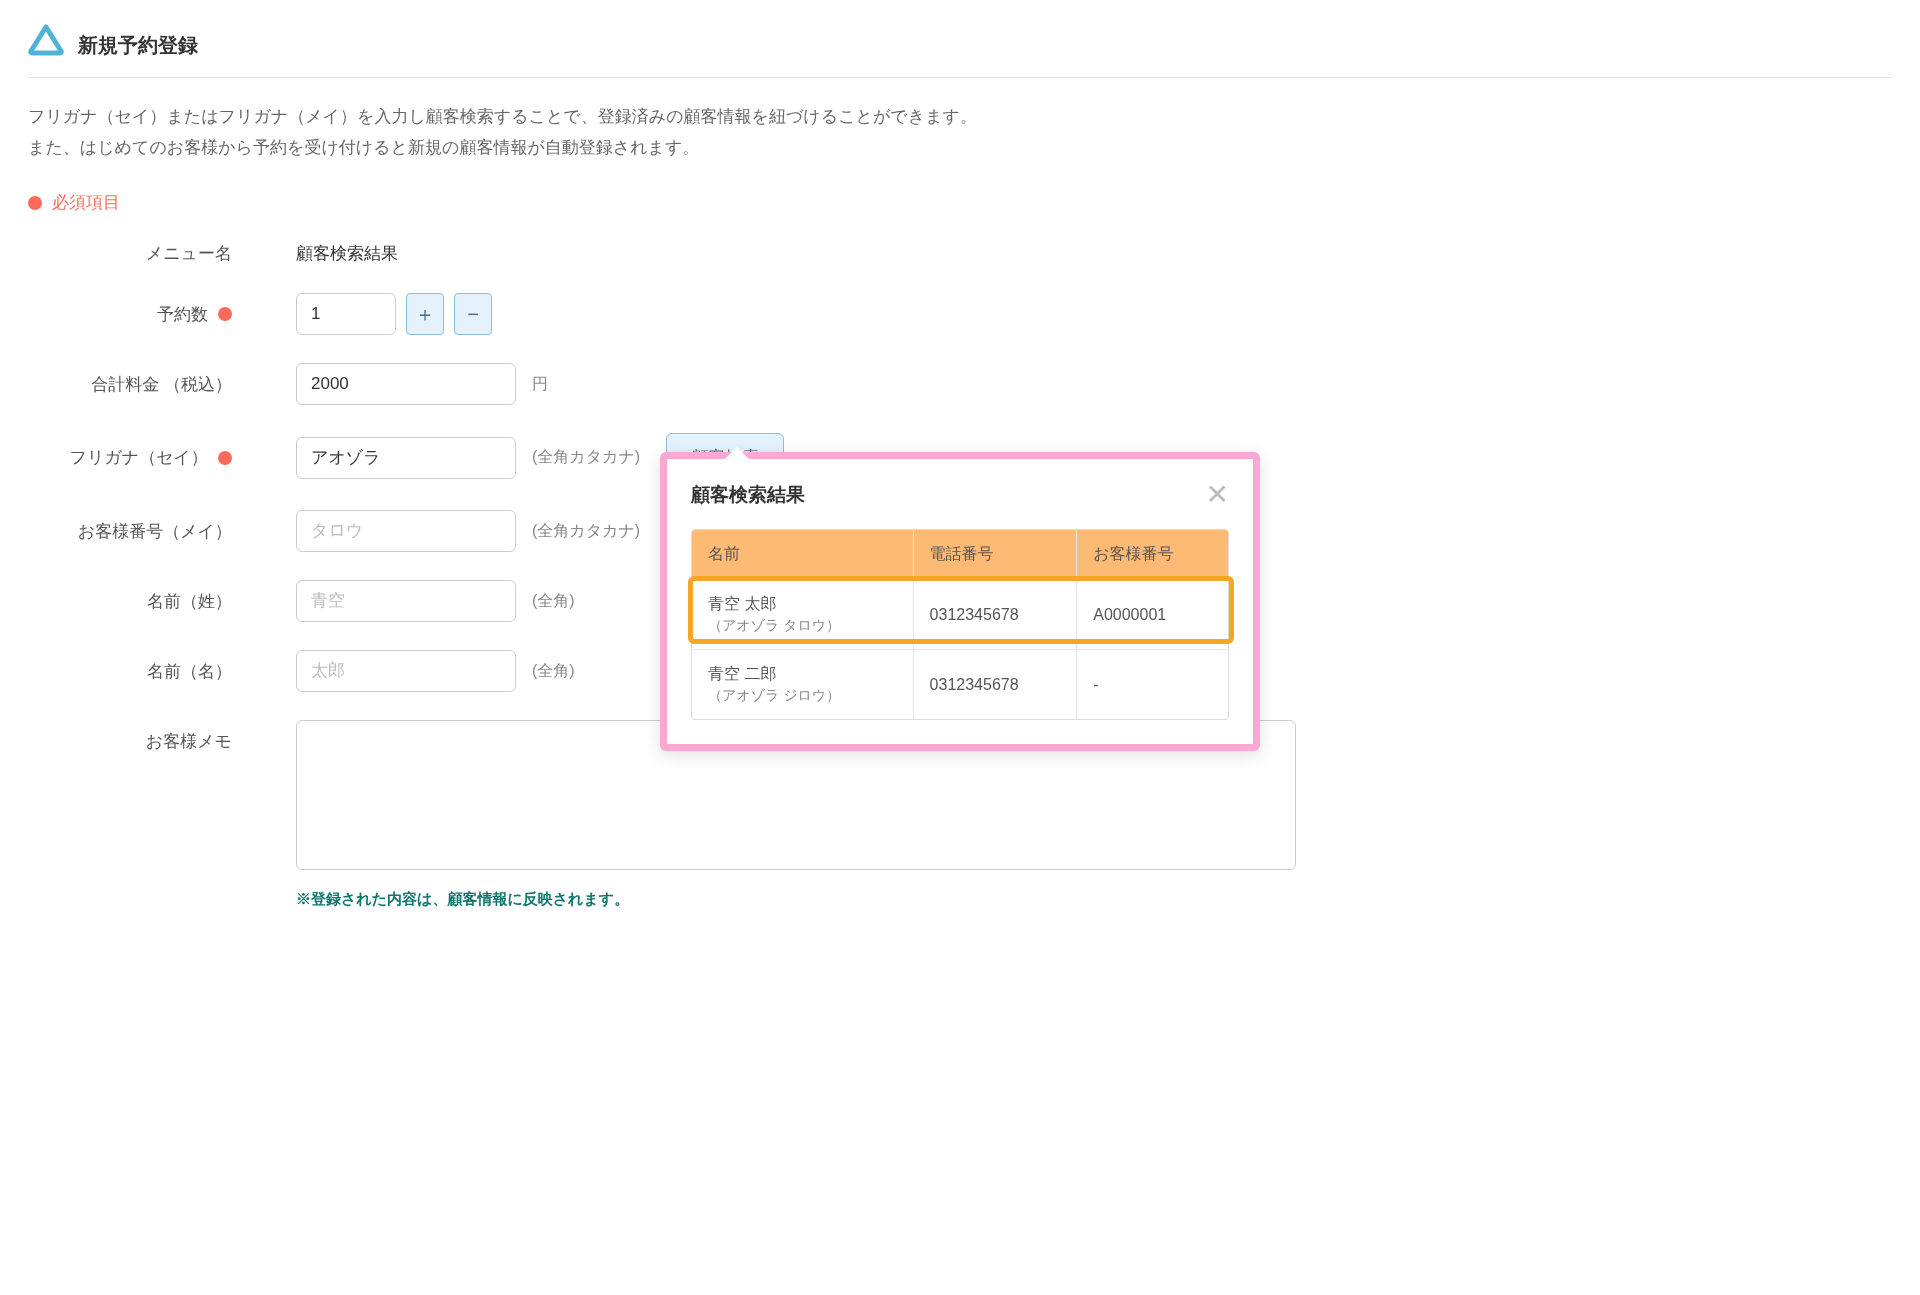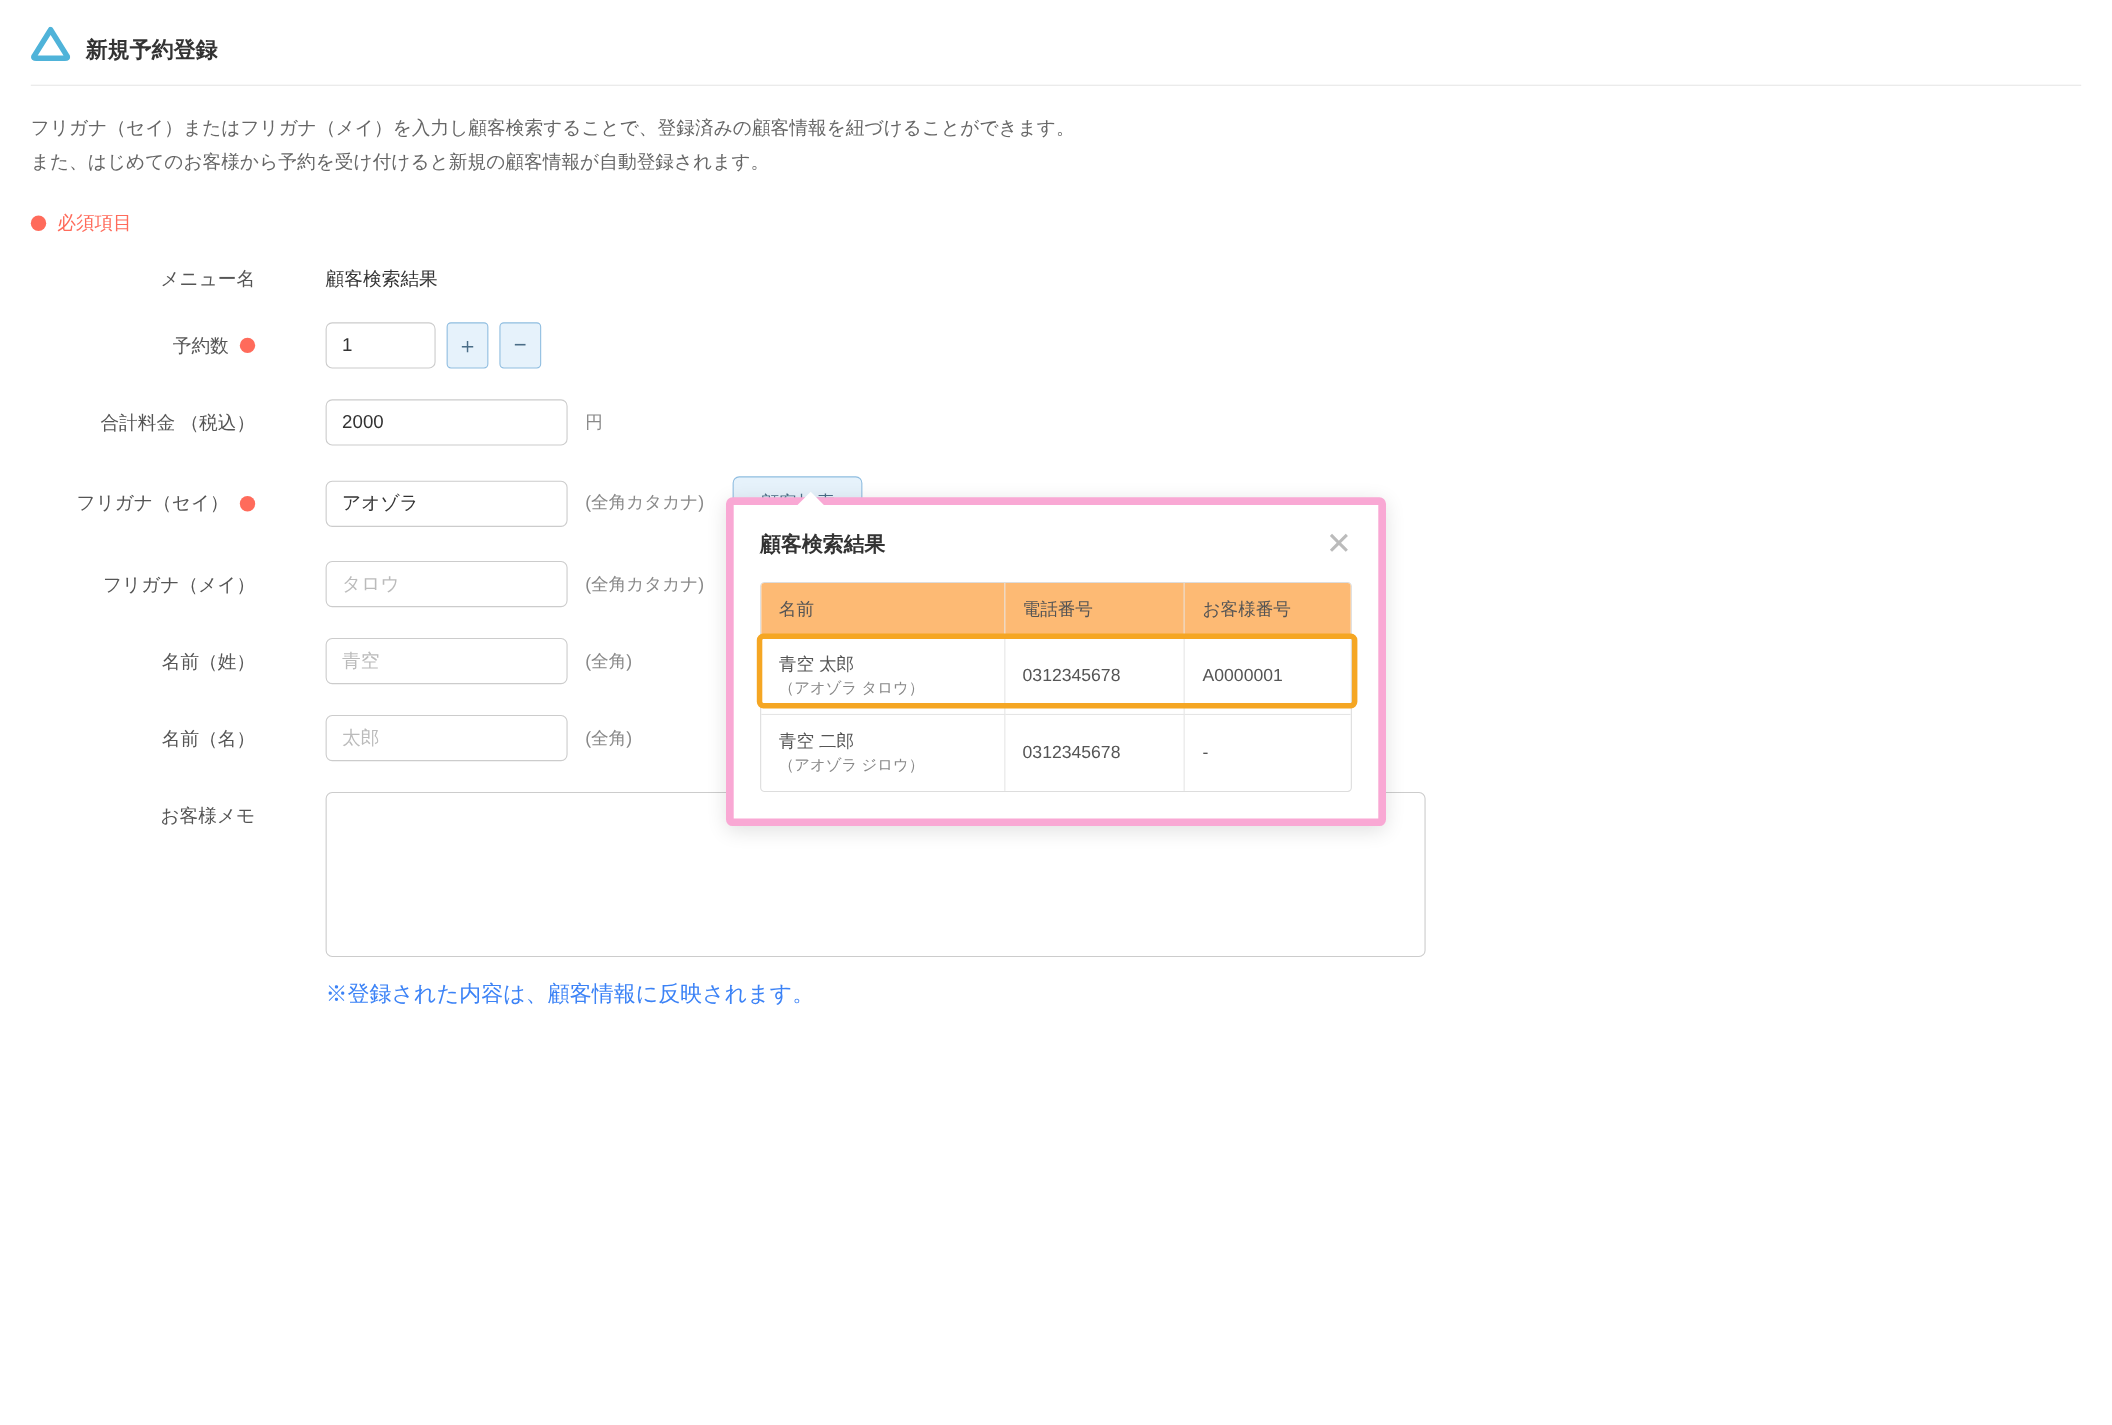--- a/index.html
+++ b/index.html
@@ -54,21 +54,21 @@
       background: #e6f2fb; color: #4a6d87; font-size: 20px;
       border-radius: 4px; cursor: pointer;
     }
     .hint { color: #888; font-size: 16px; margin-left: 6px; }
     .search-btn {
       margin-left: 16px;
       background: #e6f2fb; border: 1px solid #8fbde0;
       border-radius: 6px; padding: 12px 24px;
       font-size: 17px; color: #4a6d87; cursor: pointer;
     }
-    .footnote { color: #3b82f6; font-size: 20px; margin-left: 268px; margin-top: -8px; }
+    .footnote { color: #0f766e; font-size: 15px; margin-left: 268px; margin-top: -8px; font-weight: bold; }
 
     .popover {
       position: absolute;
       left: 660px; top: 452px;
       width: 600px;
       background: #fff;
       border: 7px solid #f9a8d4;
       border-radius: 6px;
       box-shadow: 0 4px 18px rgba(0,0,0,0.12);
       padding: 22px 24px 24px;
@@ -185,21 +185,21 @@
   </div>
   <div class="value-col">
     <input class="text-input w-med" type="text" value="アオゾラ" style="">
     <span class="hint">(全角カタカナ)</span>
     <button class="search-btn">顧客検索</button>
   </div>
 </div>
 
 <div class="form-row">
   <div class="label-col">
-    <span>フリガナ（メイ）</span>
+    <span>お客様番号（メイ）</span>
   </div>
   <div class="value-col">
     <input class="text-input w-med" type="text" placeholder="タロウ" style="">
     <span class="hint">(全角カタカナ)</span>
   </div>
 </div>
 
 <div class="form-row">
   <div class="label-col">
     <span>名前（姓）</span>

